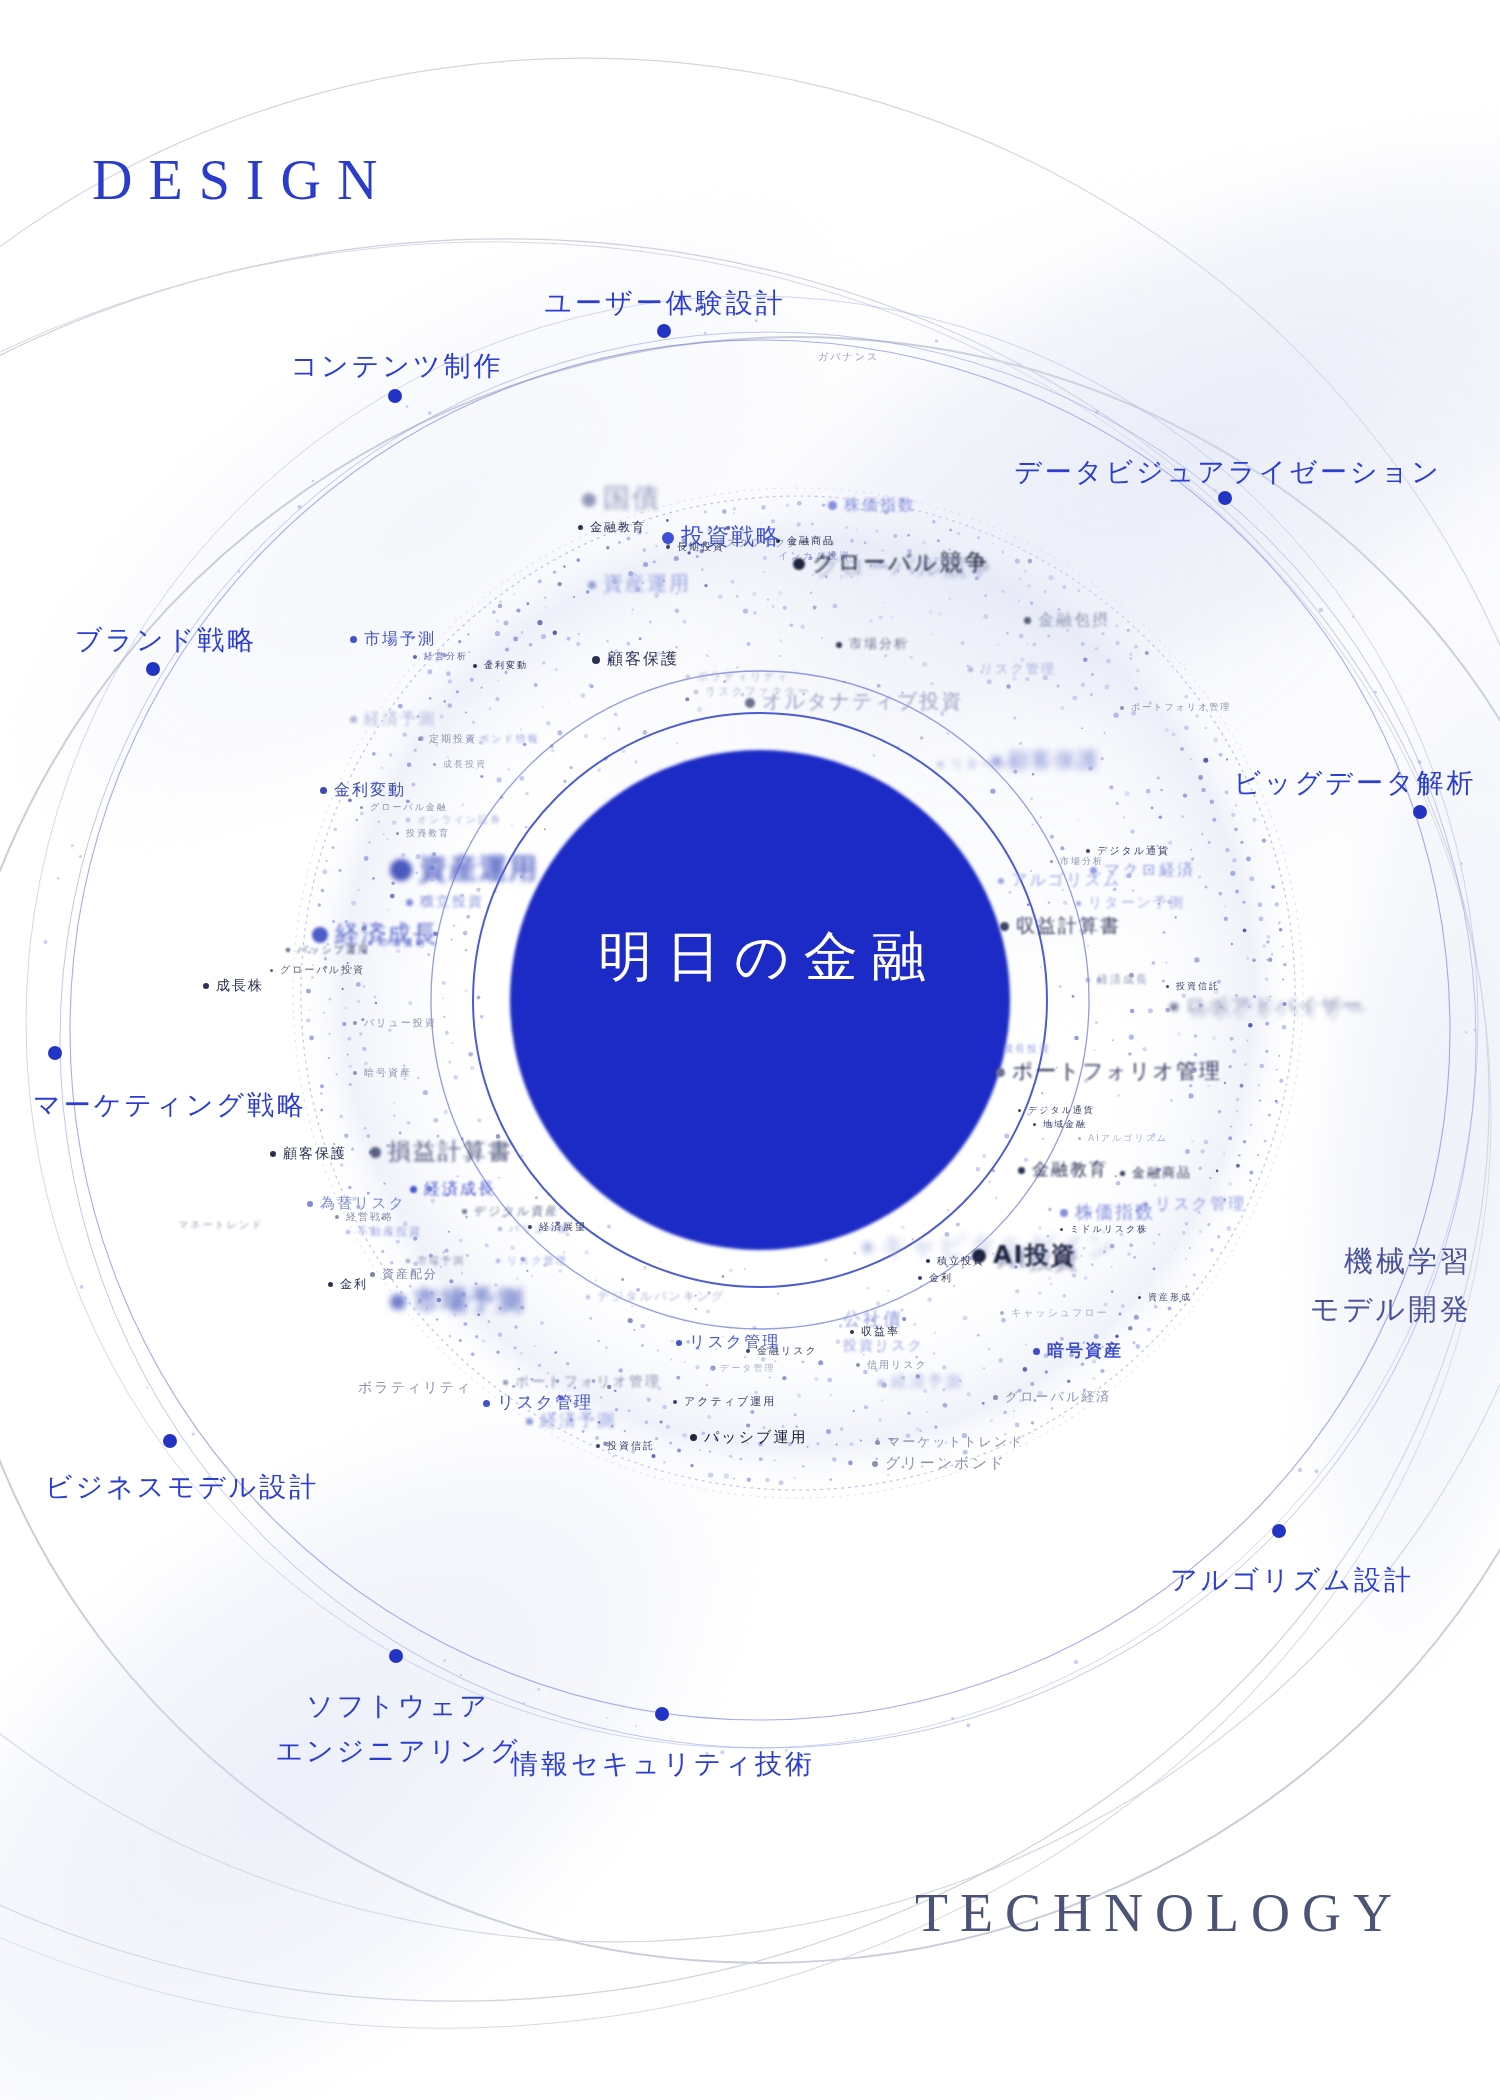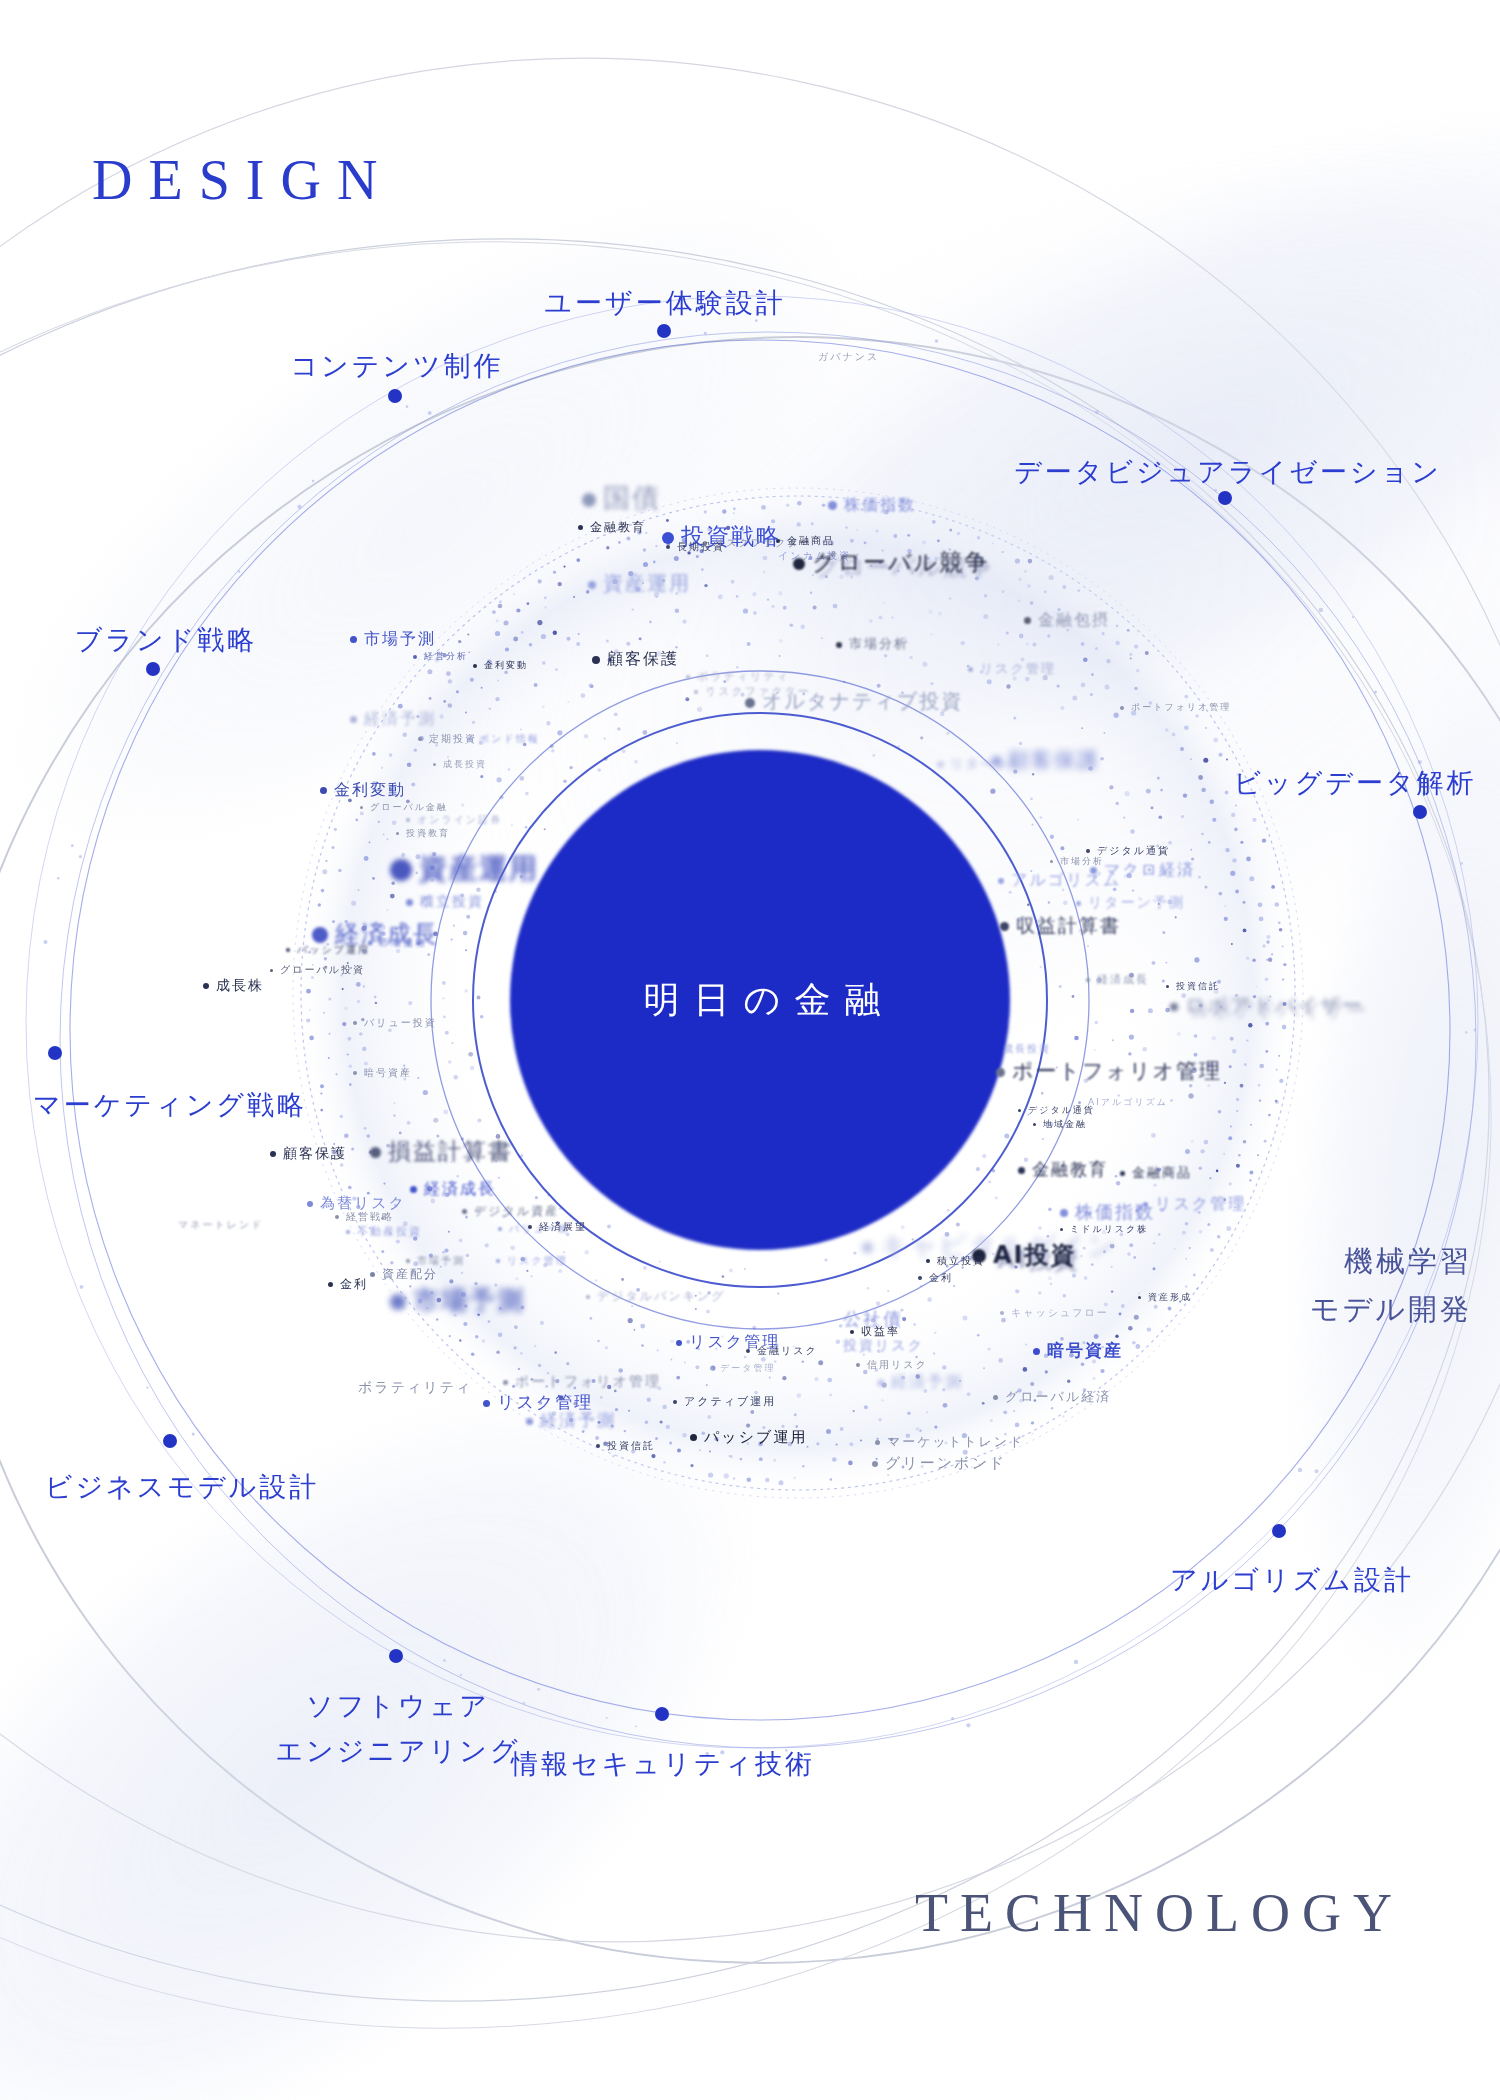--- a/index.html
+++ b/index.html
@@ -17,22 +17,22 @@
     position:absolute;left:92px;top:148px;
     font-family:"Liberation Serif","DejaVu Serif",serif;
     font-size:56px;font-weight:400;letter-spacing:16px;color:#2a3ccc;
   }
   .technology-label{
     position:absolute;left:915px;top:1882px;
     font-family:"Liberation Serif","DejaVu Serif",serif;
     font-size:54px;font-weight:400;letter-spacing:12px;color:#4b5377;
   }
   .center-title{
-    position:absolute;left:762px;top:1002px;transform:translate(-50%,-54%);
-    color:#ffffff;font-size:36px;letter-spacing:14px;padding-left:14px;
+    position:absolute;left:762px;top:960px;transform:translate(-50%,-54%);
+    color:#ffffff;font-size:54px;letter-spacing:14px;padding-left:14px;
     font-weight:500;white-space:nowrap;
   }
 </style>
 </head>
 <body>
 
 <div class="stage">
 
   <svg width="1500" height="2100" viewBox="0 0 1500 2100">
     <defs>
@@ -1243,21 +1243,21 @@
       <div class="ct" style="left: 998px; top: 872px; font-size: 16px; color: rgb(154, 166, 228); filter: blur(1.3px);"><span class="dot" style="width: 6px; height: 6px; background: rgb(154, 166, 228);"></span><span>アルゴリズム</span></div>
       <div class="ct" style="left: 1076px; top: 895px; font-size: 14px; color: rgb(163, 174, 228); filter: blur(1.3px);"><span class="dot" style="width: 5px; height: 5px; background: rgb(163, 174, 228);"></span><span>リターン予測</span></div>
       <div class="ct" style="left: 1000px; top: 916px; font-size: 19px; color: rgb(60, 67, 100); filter: blur(1px);"><span class="dot" style="width: 9px; height: 9px; background: rgb(60, 67, 100);"></span><span>収益計算書</span></div>
       <div class="ct" style="left: 1086px; top: 974px; font-size: 11px; color: rgb(139, 147, 174); filter: blur(0.9px);"><span class="dot" style="width: 4px; height: 4px; background: rgb(139, 147, 174);"></span><span>経済成長</span></div>
       <div class="ct" style="left: 1166px; top: 982px; font-size: 9px; color: rgb(58, 66, 104); filter: blur(0.3px);"><span class="dot" style="width: 3px; height: 3px; background: rgb(58, 66, 104);"></span><span>投資信託</span></div>
       <div class="ct" style="left: 1170px; top: 995px; font-size: 20px; color: rgb(138, 147, 178); filter: blur(1.9px); text-shadow: rgba(52, 62, 130, 0.38) 4px 5px 3px;"><span class="dot" style="width: 8px; height: 8px; background: rgb(106, 114, 144);"></span><span>ロボアドバイザー</span></div>
       <div class="ct" style="left: 1003px; top: 1044px; font-size: 10px; color: rgb(152, 162, 224); filter: blur(0.9px);"><span>成長投資</span></div>
       <div class="ct" style="left: 996px; top: 1061px; font-size: 21px; color: rgb(45, 52, 88); filter: blur(0.8px);"><span class="dot" style="width: 9px; height: 9px; background: rgb(106, 114, 144);"></span><span>ポートフォリオ管理</span></div>
       <div class="ct" style="left: 1018px; top: 1106px; font-size: 9px; color: rgb(58, 66, 104); filter: blur(0.3px);"><span class="dot" style="width: 3px; height: 3px; background: rgb(58, 66, 104);"></span><span>デジタル通貨</span></div>
       <div class="ct" style="left: 1033px; top: 1120px; font-size: 9px; color: rgb(58, 66, 104); filter: blur(0.3px);"><span class="dot" style="width: 3px; height: 3px; background: rgb(58, 66, 104);"></span><span>地域金融</span></div>
-      <div class="ct" style="left: 1078px; top: 1098px; font-size: 9px; color: rgb(168, 176, 212); filter: blur(0.6px);"><span class="dot" style="width: 3px; height: 3px; background: rgb(168, 176, 212);"></span><span>AIアルゴリズム</span></div>
+      <div class="ct" style="left: 1078px; top: 1134px; font-size: 9px; color: rgb(168, 176, 212); filter: blur(0.6px);"><span class="dot" style="width: 3px; height: 3px; background: rgb(168, 176, 212);"></span><span>AIアルゴリズム</span></div>
       <div class="ct" style="left: 1018px; top: 1161px; font-size: 17px; color: rgb(42, 49, 82); filter: blur(1px);"><span class="dot" style="width: 7px; height: 7px; background: rgb(42, 49, 82);"></span><span>金融教育</span></div>
       <div class="ct" style="left: 1120px; top: 1166px; font-size: 13px; color: rgb(42, 49, 82); filter: blur(0.8px);"><span class="dot" style="width: 5px; height: 5px; background: rgb(42, 49, 82);"></span><span>金融商品</span></div>
       <div class="ct" style="left: 1060px; top: 1203px; font-size: 18px; color: rgb(132, 144, 220); filter: blur(0.9px);"><span class="dot" style="width: 8px; height: 8px; background: rgb(132, 144, 220);"></span><span>株価指数</span></div>
       <div class="ct" style="left: 1143px; top: 1196px; font-size: 16px; color: rgb(141, 153, 222); filter: blur(0.9px);"><span class="dot" style="width: 5px; height: 5px; background: rgb(141, 153, 222);"></span><span>リスク管理</span></div>
       <div class="ct" style="left: 1060px; top: 1225px; font-size: 9px; color: rgb(58, 66, 104); filter: blur(0.3px);"><span class="dot" style="width: 3px; height: 3px; background: rgb(58, 66, 104);"></span><span>ミドルリスク株</span></div>
       <div class="ct" style="left: 862px; top: 1232px; font-size: 27px; color: rgb(185, 193, 228); filter: blur(3px);"><span class="dot" style="width: 11px; height: 11px; background: rgb(185, 193, 228);"></span><span>キャピタルゲイン</span></div>
       <div class="ct" style="left: 972px; top: 1243px; font-size: 24px; color: rgb(28, 35, 64); filter: blur(1px); font-weight: 600; text-shadow: rgba(52, 62, 130, 0.38) 4px 5px 3px;"><span class="dot" style="width: 14px; height: 14px; background: rgb(28, 35, 64);"></span><span>AI投資</span></div>
       <div class="ct" style="left: 926px; top: 1256px; font-size: 10px; color: rgb(42, 49, 82); filter: blur(0.6px);"><span class="dot" style="width: 4px; height: 4px; background: rgb(42, 49, 82);"></span><span>積立投資</span></div>
       <div class="ct" style="left: 918px; top: 1273px; font-size: 10px; color: rgb(58, 66, 104); filter: blur(0.6px);"><span class="dot" style="width: 4px; height: 4px; background: rgb(58, 66, 104);"></span><span>金利</span></div>
       <div class="ct" style="left: 1138px; top: 1293px; font-size: 9px; color: rgb(58, 66, 104); filter: blur(0.3px);"><span class="dot" style="width: 3px; height: 3px; background: rgb(58, 66, 104);"></span><span>資産形成</span></div>

